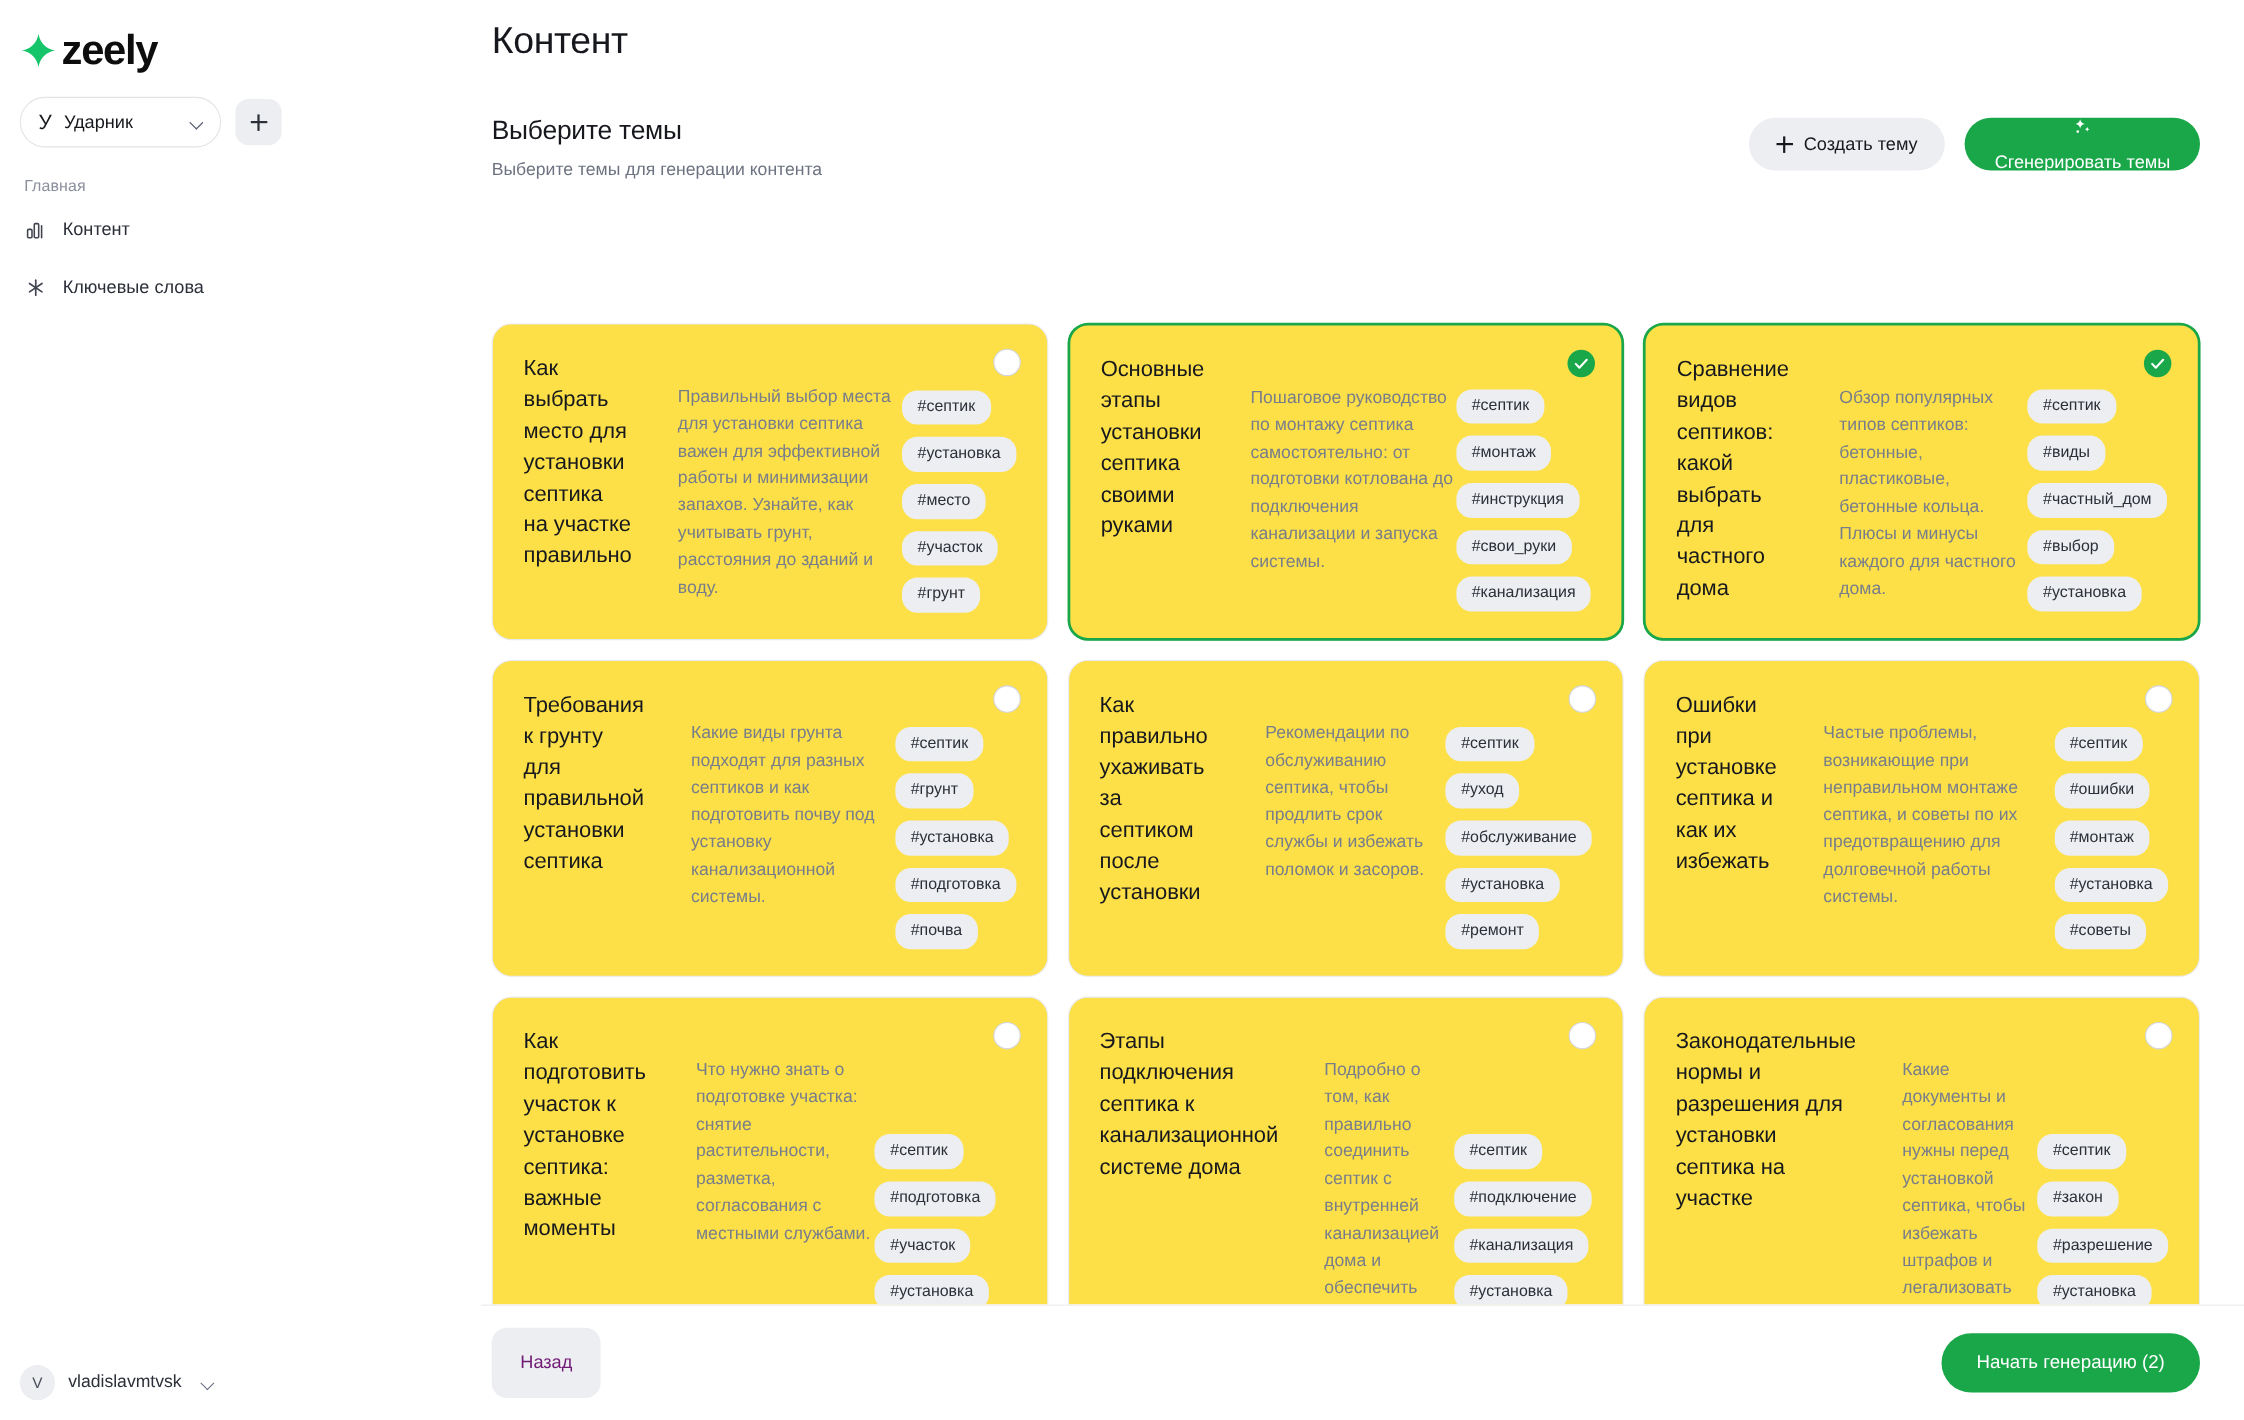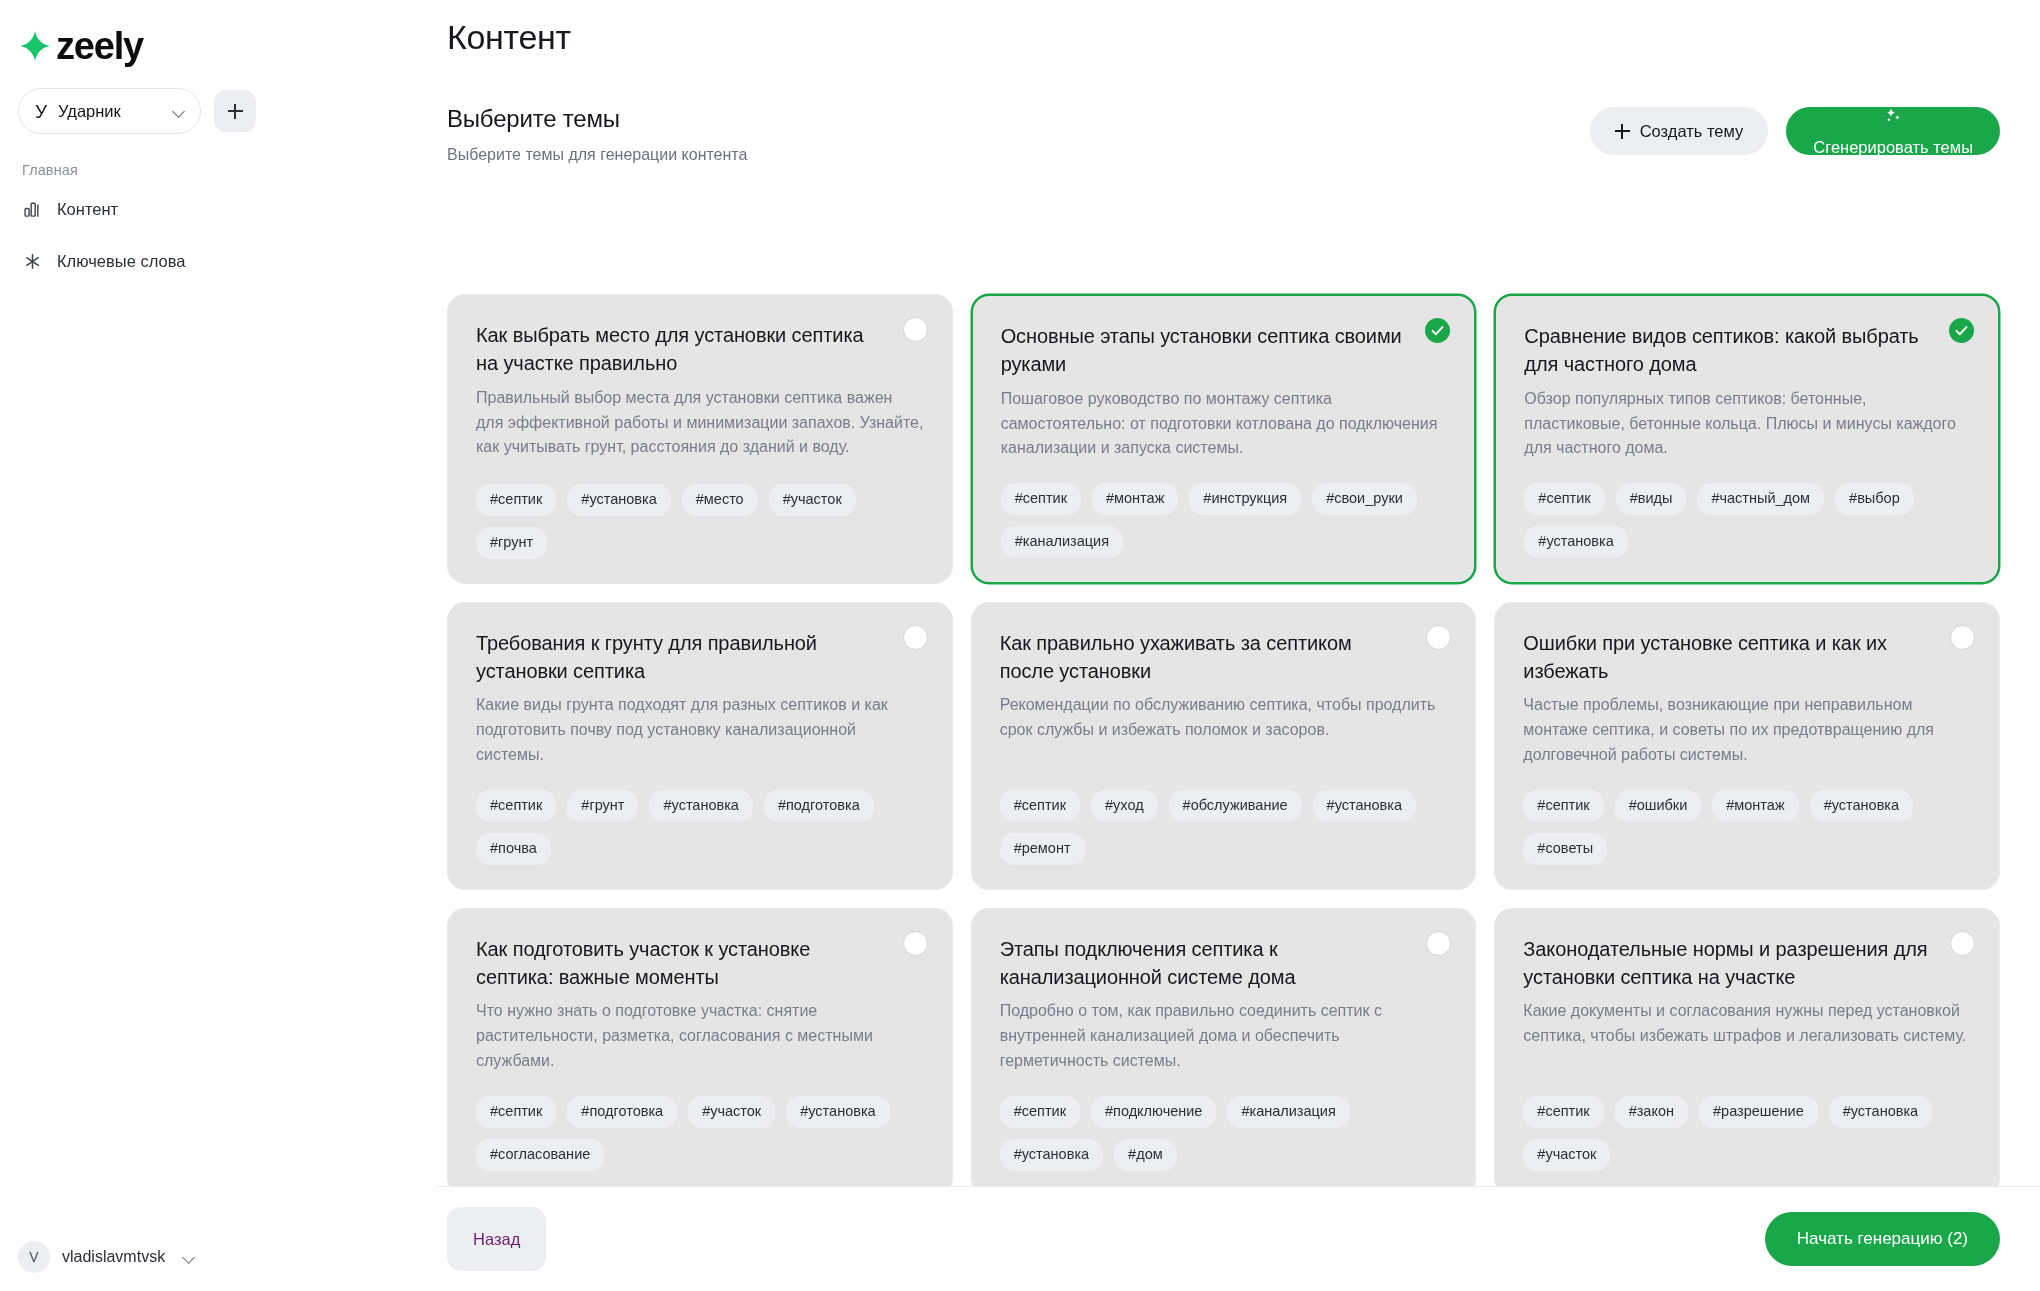--- a/index.html
+++ b/index.html
@@ -224,46 +224,45 @@
     overflow: hidden;
     padding: 12px 40px 0 10px;
   }
   .cards-grid {
     display: grid;
     grid-template-columns: repeat(3, 1fr);
     gap: 18px 18px;
   }
   .card {
     position: relative;
-    background: #e5e5e5;
+    background: #fde047;
     border: 1.4px solid #e8e9ed;
     border-radius: 18px;
     padding: 26px 28px 24px 28px;
     min-height: 288px;
     display: flex;
-    flex-direction: column;
     cursor: pointer;
   }
   .card.selected {
     border: 2px solid #1aa74a;
     box-shadow: 0 0 0 0.5px #1aa74a;
   }
   .card-title {
     font-size: 20px;
     font-weight: 500;
     color: #16181d;
     line-height: 1.42;
     letter-spacing: -0.1px;
     padding-right: 42px;
   }
   .card-desc {
     font-size: 16px;
     color: #787d8a;
     line-height: 1.55;
-    margin-top: 8px;
+    margin-top: 28px;
   }
   .card-tags {
     margin-top: auto;
     padding-top: 22px;
     display: flex;
     flex-wrap: wrap;
     gap: 11px 11px;
   }
   .tag {
     background: #eceef1;

